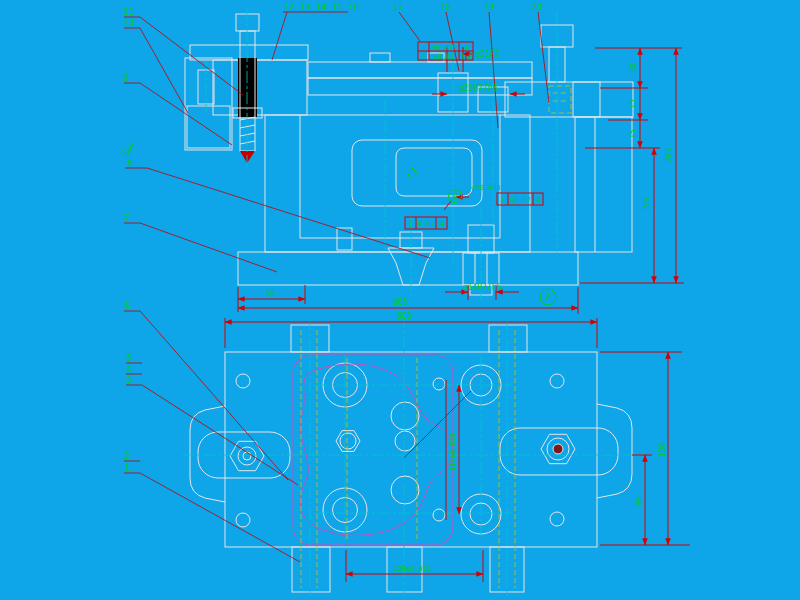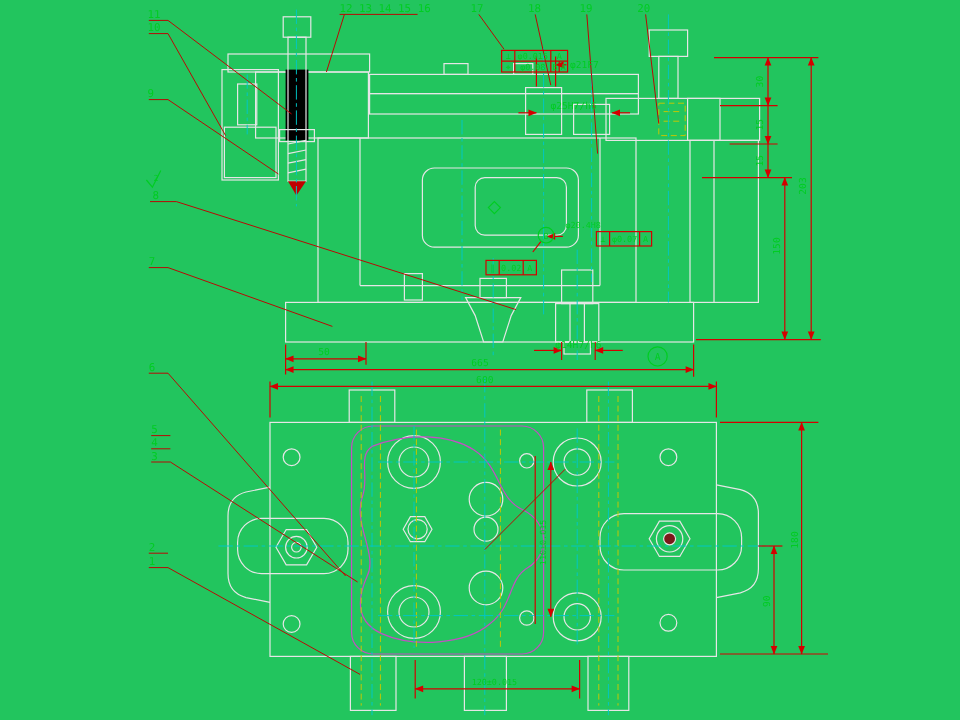--- a/index.html
+++ b/index.html
@@ -1,16 +1,16 @@
 <!DOCTYPE html>
 <html><head>
 <meta charset="utf-8">
 <style>
   html,body{margin:0;padding:0;background:#000;}
-  .canvas{position:relative;width:800px;height:600px;background:#22c55e;overflow:hidden;
+  .canvas{position:relative;width:800px;height:600px;background:#0ea5e9;overflow:hidden;
           font-family:"DejaVu Sans Mono",monospace;}
   svg{display:block;}
   .wht{stroke:#E6E6E6;fill:none;stroke-width:1;}
   .red{stroke:#D40000;fill:none;stroke-width:1;}
   .redthin{stroke:#C00000;fill:none;stroke-width:0.8;}
   .cyn{stroke:#00C8C8;fill:none;stroke-width:0.8;stroke-dasharray:12 3 3 3;}
   .ylw{stroke:#C8C800;fill:none;stroke-width:0.8;stroke-dasharray:5 3;}
   .mag{stroke:#C44FC4;fill:none;stroke-width:1;}
   .grn{stroke:#00CC22;fill:none;stroke-width:1;}
   text{fill:#00CC22;font-family:"DejaVu Sans Mono",monospace;font-size:9px;}

